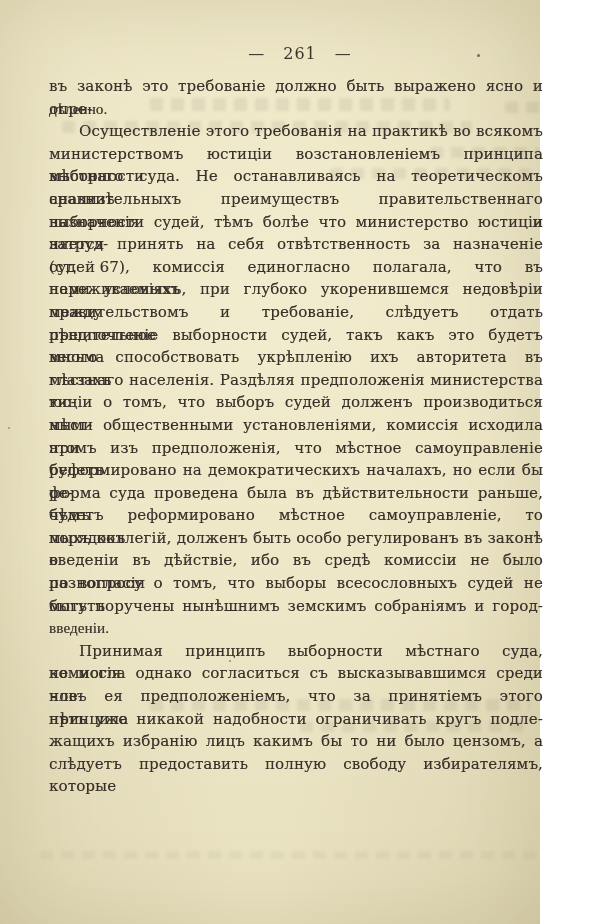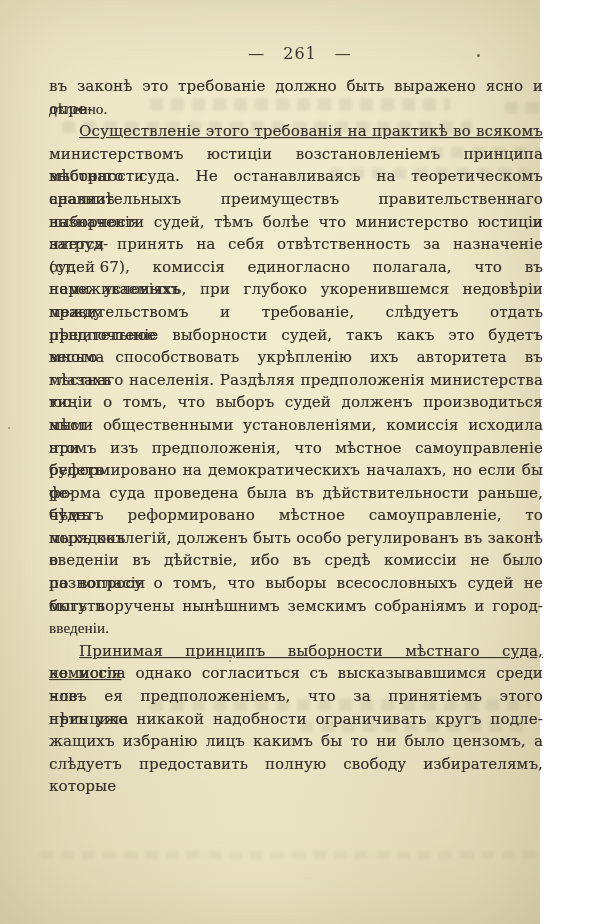--- a/index.html
+++ b/index.html
@@ -39,21 +39,21 @@
     line-height: 22.6px;
     font-size: 15px;
     letter-spacing: 0.15px;
     text-align: justify;
     text-align-last: justify;
     white-space: normal;
     overflow: visible;
     color: #38312a;
     text-shadow: 0.3px 0.3px 0.5px rgba(56,49,42,0.45);
   }
-  .line.indent { text-indent: 30px; text-decoration: underline; }
+  .line.indent { text-indent: 30px; }
   .line.para-end { text-align-last: left; font-family: Liberation Serif, serif; }
   
   .ghost {
     position: absolute;
     background: repeating-linear-gradient(90deg,
       rgba(105,108,84,0.30) 0px, rgba(105,108,84,0.30) 13px,
       rgba(105,108,84,0) 13px, rgba(105,108,84,0) 21px);
     filter: blur(1.6px);
     opacity: 0.38;
     border-radius: 3px;

